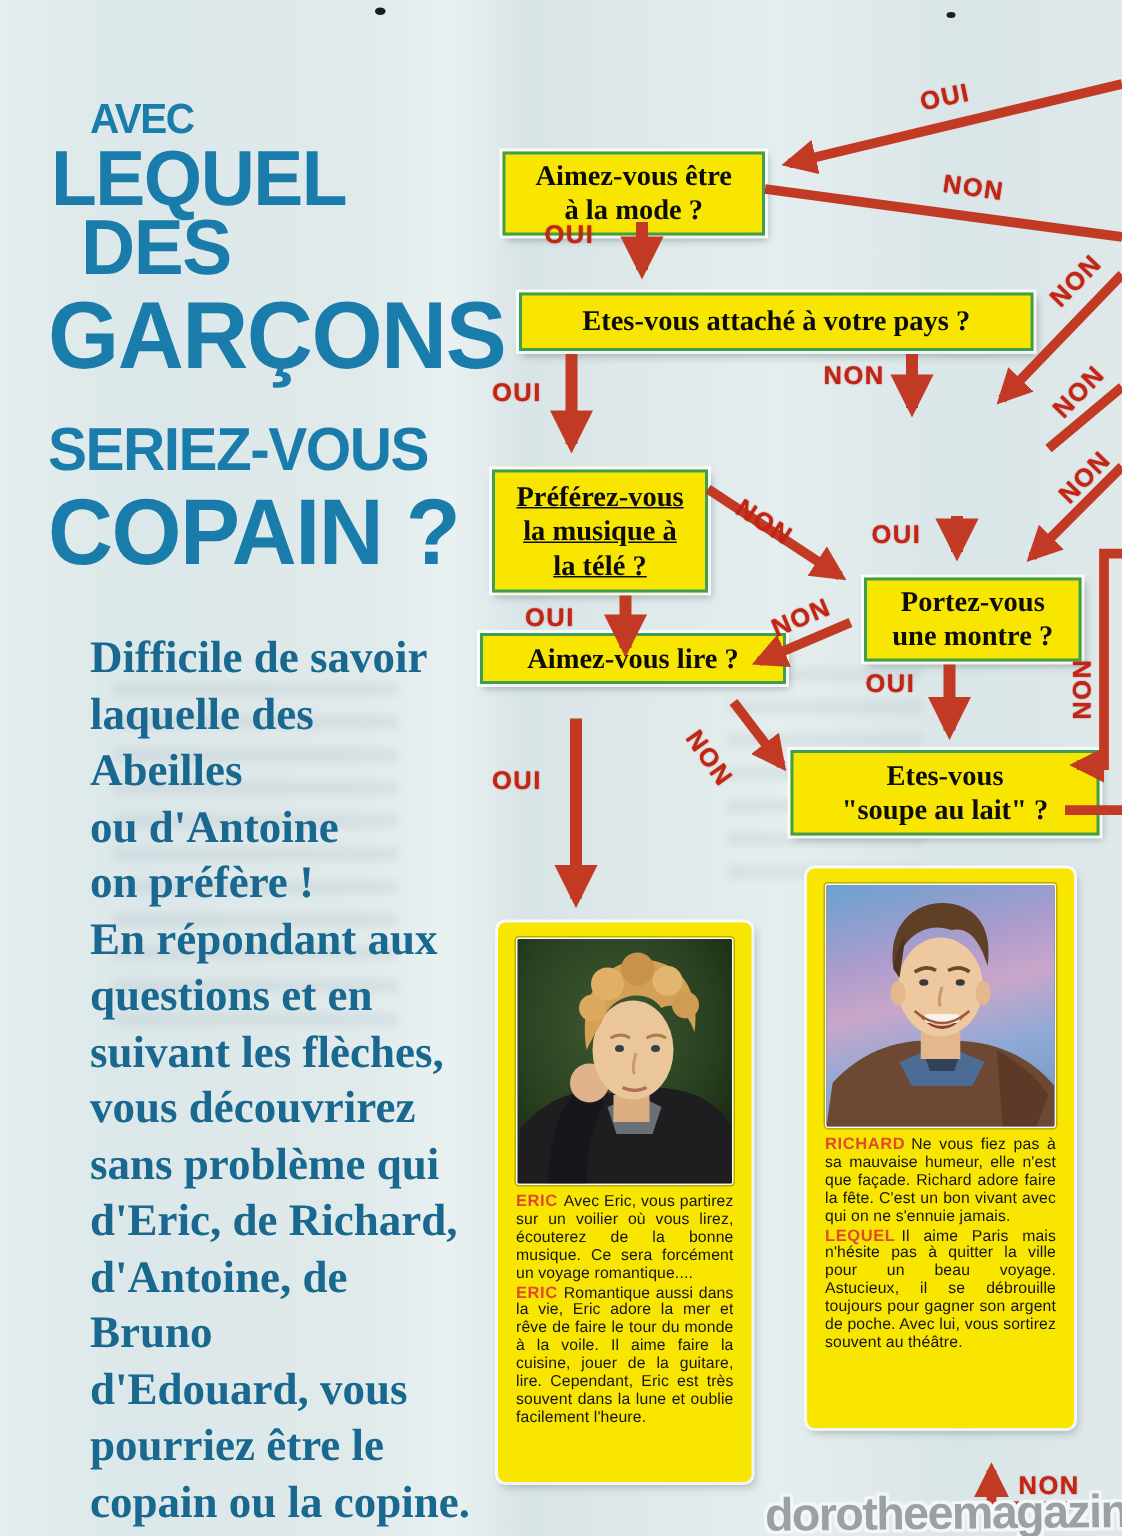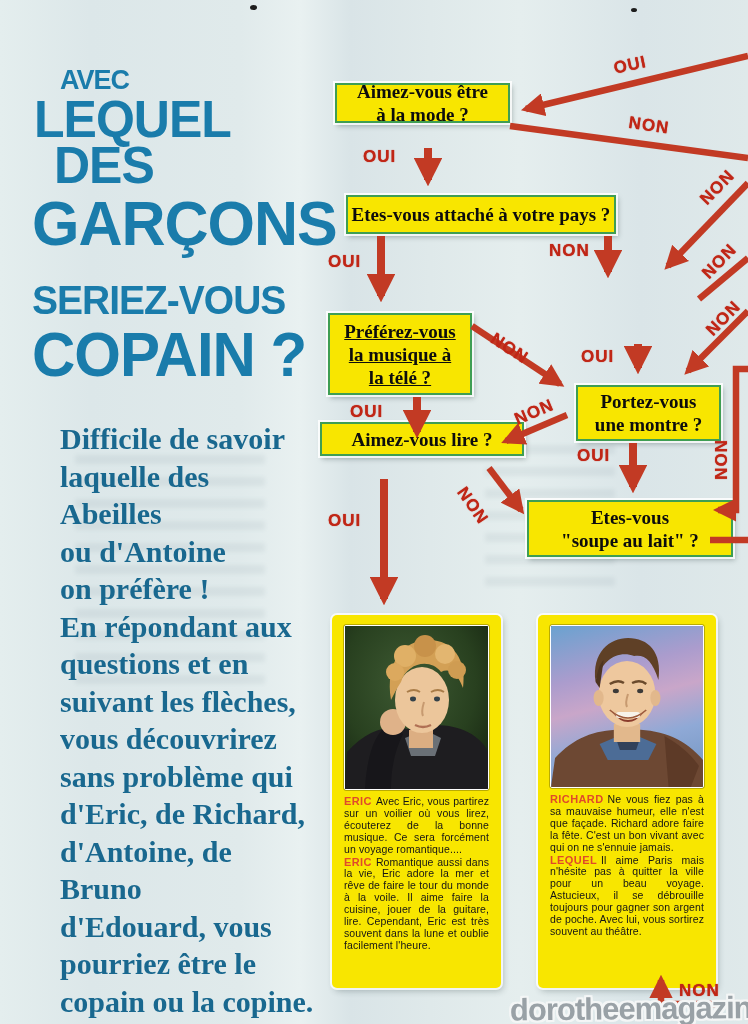--- a/index.html
+++ b/index.html
@@ -25,42 +25,42 @@
     font-family:"Liberation Serif",serif;font-weight:700;font-size:30px;line-height:37.5px;
     color:var(--body-blue);white-space:pre-line;}
 
   
   .qbox{position:absolute;z-index:4;box-sizing:border-box;
     background:var(--box-yellow);border:2px solid var(--box-border);
     box-shadow:0 0 0 2px rgba(255,255,255,.85),2px 3px 5px rgba(40,60,60,.35);
     color:#0d0d0d;font-family:"Liberation Serif",serif;font-weight:700;
     font-size:19px;line-height:23px;text-align:center;white-space:pre-line;
     display:flex;align-items:center;justify-content:center;}
-  .qb-mode{left:335px;top:83px;width:175px;height:40px;}
-  .qb-pays{left:346px;top:195px;width:270px;height:39px;}
+  .qb-mode{left:335px;top:101px;width:175px;height:56px;}
+  .qb-pays{left:346px;top:195px;width:343px;height:39px;}
   .qb-plaisanter{left:570px;top:282px;width:127px;height:60px;}
   .qb-musique{left:328px;top:313px;width:144px;height:82px;text-decoration:underline;}
   .qb-montre{left:576px;top:385px;width:145px;height:56px;}
   .qb-lire{left:320px;top:422px;width:204px;height:34px;}
   .qb-soupe{left:527px;top:500px;width:206px;height:57px;}
 
   .arrows{position:absolute;left:0;top:0;z-index:5;pointer-events:none;}
   .ar{stroke:var(--arrow-red);stroke-width:6.5;fill:none;}
   .ar.thick{stroke-width:8;}
 
   .qlabel{position:absolute;z-index:6;font-weight:900;font-size:17px;line-height:1;
     color:var(--label-red);letter-spacing:1px;transform-origin:left top;
     text-shadow:0 0 1px var(--label-red);}
 
   
   .boy-card{position:absolute;z-index:3;box-sizing:border-box;background:var(--box-yellow);
     border-radius:5px;box-shadow:0 0 0 2px rgba(255,255,255,.8),2px 3px 6px rgba(40,60,60,.3);
     padding:10px 12px 6px;}
   .card-eric{left:332px;top:615px;width:169px;height:373px;}
-  .card-richard{left:538px;top:615px;width:178px;height:373px;}
+  .card-richard{left:538px;top:579px;width:178px;height:373px;}
   .boy-photo{height:163px;border:1px solid #fff;outline:1px solid rgba(0,0,0,.25);
     border-radius:2px;overflow:hidden;background:#333;}
   .card-richard .boy-photo{height:161px;}
   .boy-photo svg{display:block;width:100%;height:100%;}
   .boy-caption{margin-top:6px;height:183px;overflow:hidden;}
   .boy-caption p{margin:0 0 1px;text-align:justify;line-height:11.9px;color:#151515;
     font-size:10.5px;letter-spacing:.1px;}
   .pname{color:var(--name-red);font-weight:700;font-size:11px;margin-right:4px;letter-spacing:.4px;}
 
   .watermark{position:absolute;right:-4px;bottom:0;z-index:9;white-space:nowrap;

